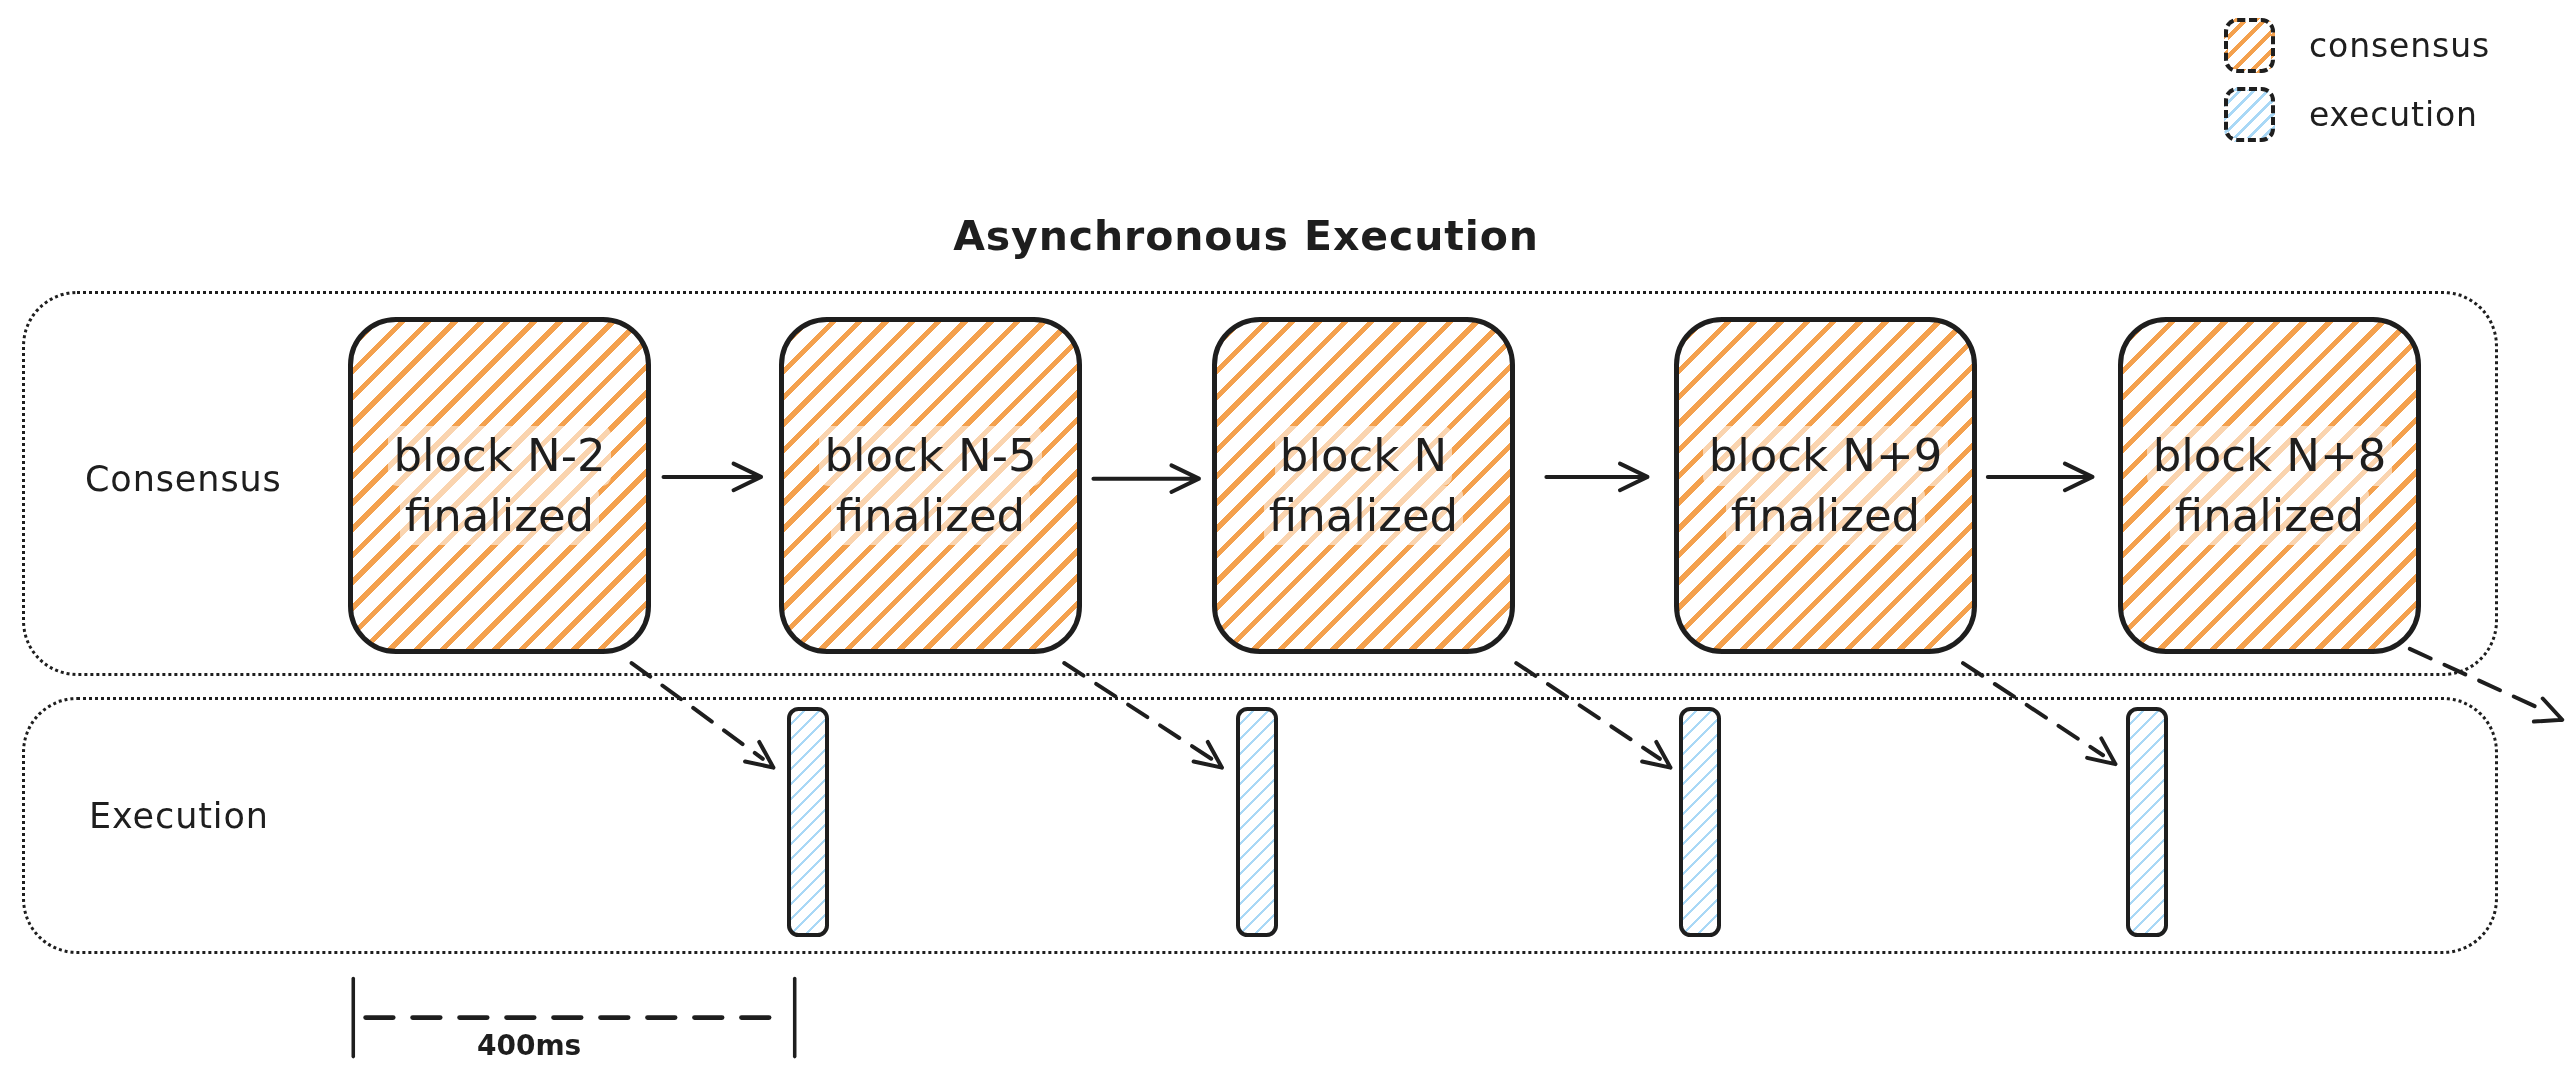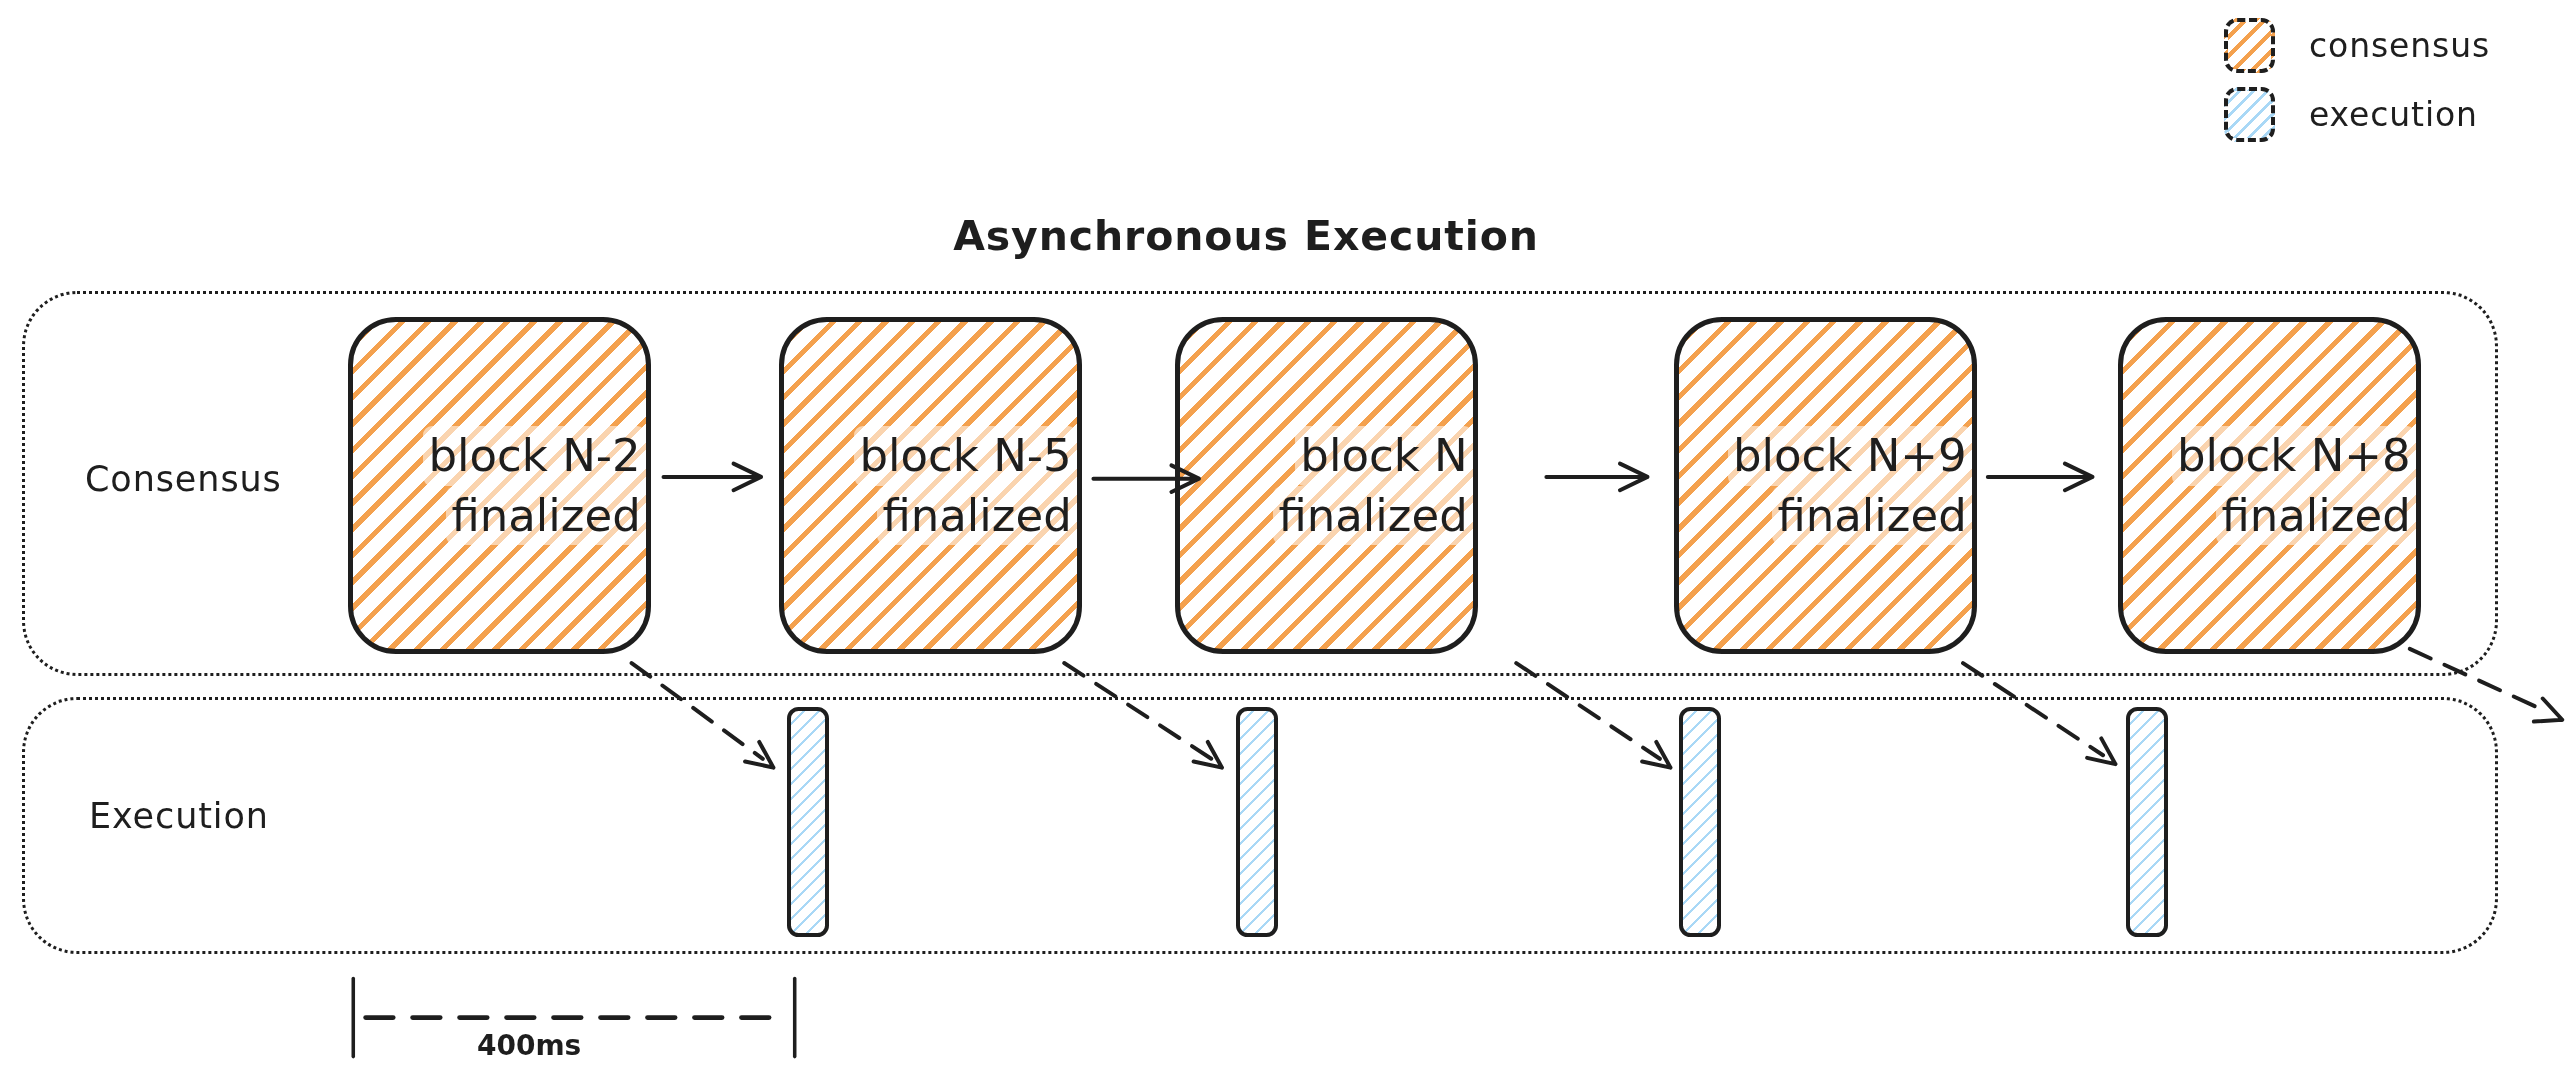--- a/index.html
+++ b/index.html
@@ -19,21 +19,21 @@
   .lane-label{position:absolute;font-size:35px;letter-spacing:0.9px;}
   .lane-label.consensus{left:85px;top:459px;}
   .lane-label.execution{left:89px;top:796px;}
   
   .block{
     position:absolute;top:317px;width:303px;height:337px;box-sizing:border-box;
     border:5.3px solid var(--stroke);border-radius:48px;
     background-image:repeating-linear-gradient(135deg,
       rgba(0,0,0,0) 0px, rgba(0,0,0,0) 13.3px,
       var(--consensus-color) 13.3px, var(--consensus-color) 18.6px);
-    display:flex;flex-direction:column;align-items:flex-end;justify-content:center;
+    display:flex;flex-direction:column;align-items:center;justify-content:center;
     font-size:45px;line-height:1.32;text-align:center;
   }
   .block span{background:rgba(255,255,255,0.55);padding:0 5.3px;border-radius:9px;}
   
   .bar{
     position:absolute;top:707px;width:42px;height:230px;box-sizing:border-box;
     border:4.4px solid var(--stroke);border-radius:11.5px;
     background-image:repeating-linear-gradient(135deg,
       rgba(0,0,0,0) 0px, rgba(0,0,0,0) 8px,
       var(--execution-color) 8px, var(--execution-color) 10.6px);
@@ -88,21 +88,21 @@
   <div class="lane-label execution">Execution</div>
 
   <div class="block" style="left:348px">
     <span>block N-2</span>
     <span>finalized</span>
   </div>
   <div class="block" style="left:779px">
     <span>block N-5</span>
     <span>finalized</span>
   </div>
-  <div class="block" style="left:1175px">
+  <div class="block" style="left:1212px">
     <span>block N</span>
     <span>finalized</span>
   </div>
   <div class="block" style="left:1674px">
     <span>block N+9</span>
     <span>finalized</span>
   </div>
   <div class="block" style="left:2118px">
     <span>block N+8</span>
     <span>finalized</span>

